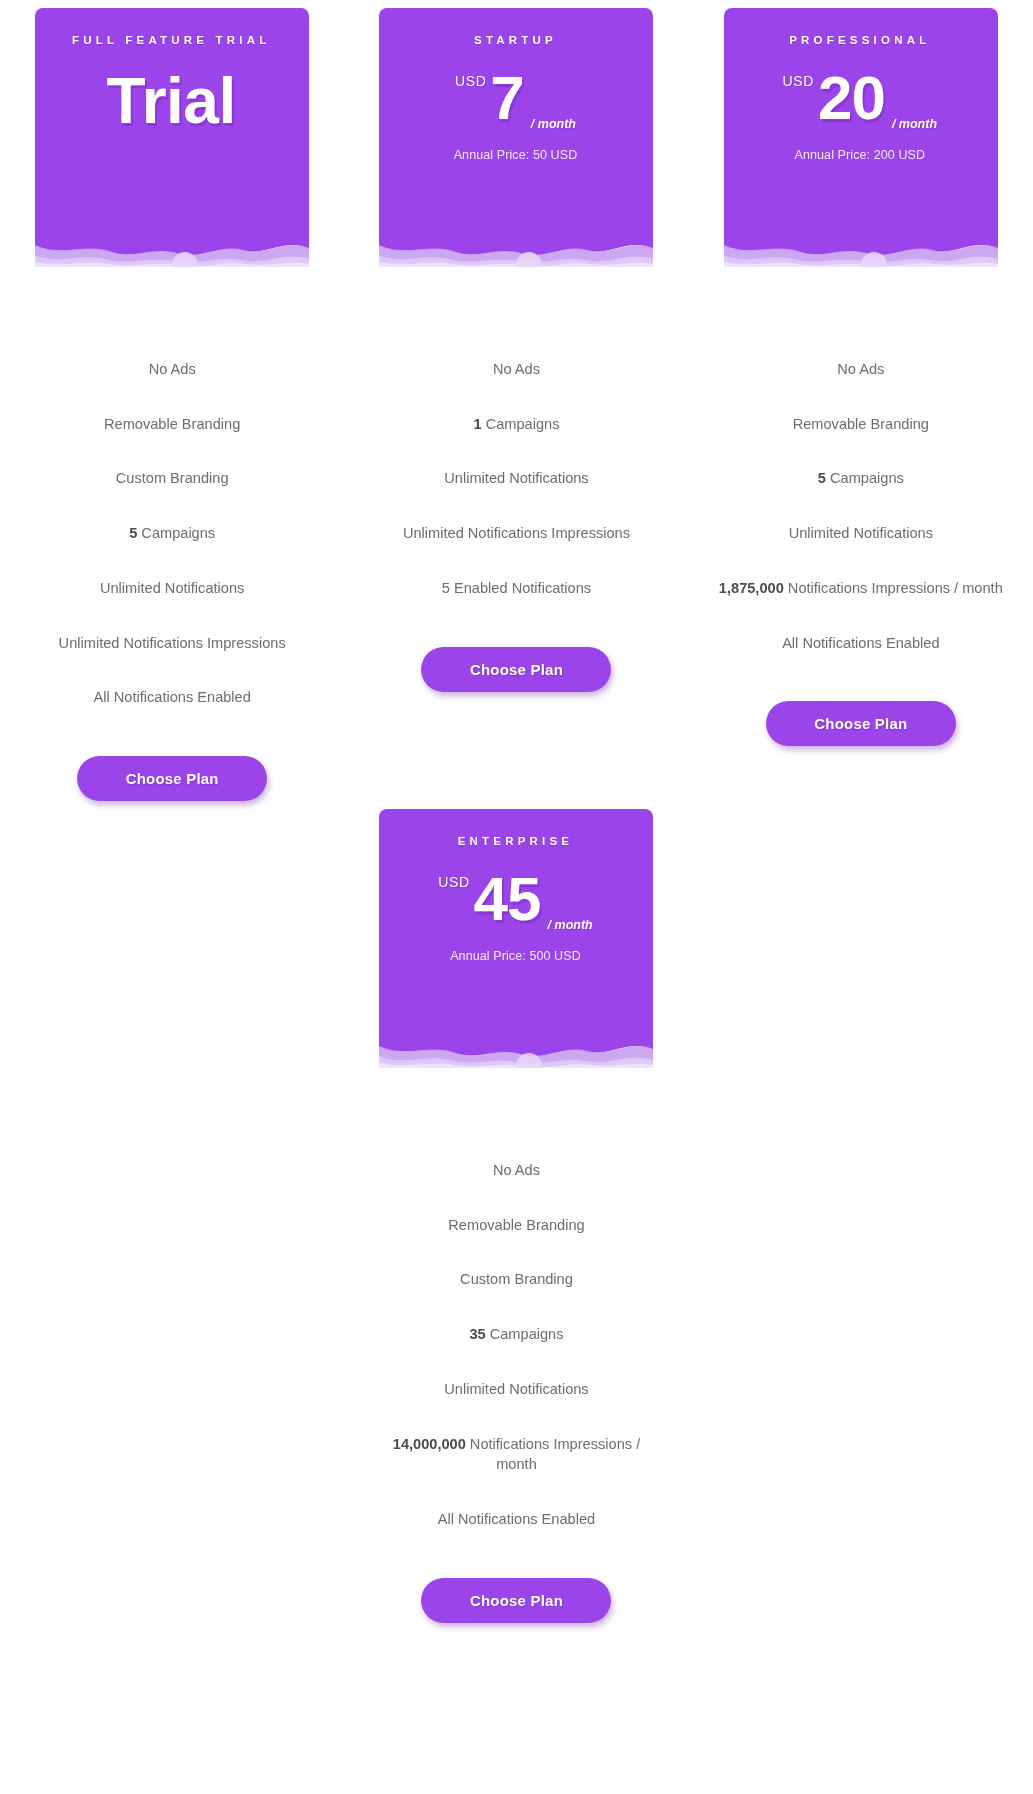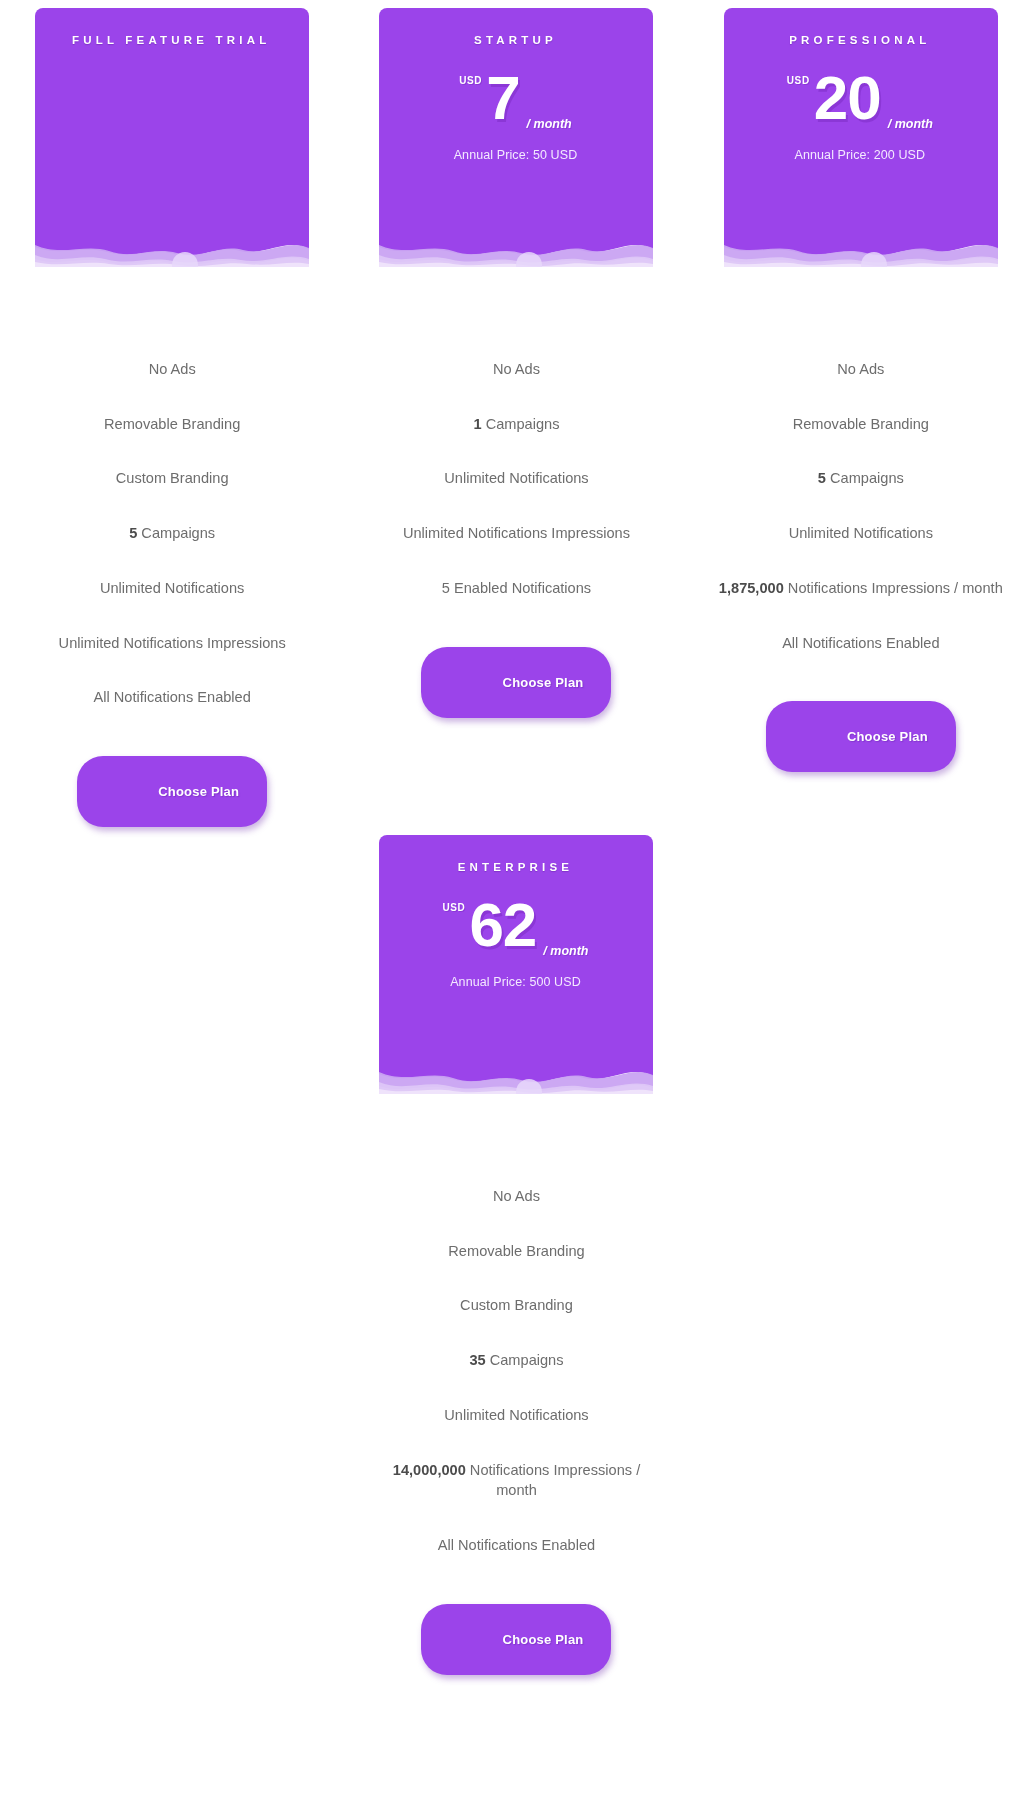--- a/index.html
+++ b/index.html
@@ -74,22 +74,22 @@
     height: 74px;
     position: relative;
     display: flex;
     align-items: center;
     justify-content: center;
   }
 
   .currency {
     position: relative;
     top: -18px;
-    font-size: 10px;
-    font-weight: 700;
+    font-size: 14px;
+    font-weight: 400;
     letter-spacing: .6px;
     margin-right: 4px;
     text-shadow: 1px 1px 0 rgba(120,40,190,.45);
   }
 
   .amount {
     font-size: 62px;
     font-weight: 700;
     line-height: .95;
     letter-spacing: -1px;
@@ -154,49 +154,49 @@
   .btn-wrap {
     margin-top: 48px;
     display: flex;
     justify-content: center;
     width: 100%;
   }
 
   .choose-btn {
     display: inline-block;
     min-width: 190px;
-    padding: 28px 28px;
+    padding: 14px 28px;
     border: none;
     border-radius: 26px;
     background: #9b44ea;
     color: #ffffff;
     font-family: "Liberation Sans", sans-serif;
-    font-size: 13px;
+    font-size: 15px;
     font-weight: 700;
     letter-spacing: .2px;
     cursor: pointer;
     box-shadow: 2px 4px 6px rgba(120,60,180,.38);
     text-shadow: 1px 1px 1px rgba(110,40,180,.5);
-    text-align: right;
   }
 
   
   .row-two {
     width: 1033px;
     display: flex;
   }
   .row-two .plan-col { margin-left: 344.33px; }
 </style>
 </head>
 <body>
 
 <div class="pricing-grid" id="row-one">
   <div class="plan-col">
     <div class="plan-card tall">
       <div class="plan-name">FULL FEATURE TRIAL</div>
+      <div class="trial-word">Trial</div>
 
     </div>
     <div class="wave-wrap">
       <svg viewBox="0 0 274 32" preserveAspectRatio="none" aria-hidden="true">
         <rect x="0" y="0" width="274" height="32" fill="#ffffff"></rect>
         <path d="M0,0 L274,0 L274,14 C250,2 230,22 205,16 C180,10 165,26 140,19 C115,12 100,25 72,17 C48,10 24,22 0,12 Z" fill="#9b44ea"></path>
         <path d="M0,10 C26,22 50,8 74,16 C100,25 116,11 142,18 C168,25 184,9 208,15 C232,21 252,3 274,13 L274,26 C250,16 230,32 206,27 C182,22 164,34 138,28 C112,22 98,33 72,27 C46,21 24,32 0,24 Z" fill="#c9a3f2" opacity="0.95"></path>
         <path d="M0,20 C24,30 46,18 70,24 C96,31 112,21 138,26 C164,31 182,20 206,25 C230,30 250,16 274,24 L274,32 L0,32 Z" fill="#ddc6f7" opacity="0.95"></path>
         <path d="M0,27 C26,33 48,25 74,29 C100,33 118,26 144,30 C170,34 188,26 212,29 C236,32 254,25 274,29 L274,32 L0,32 Z" fill="#efe3fb"></path>
         <circle cx="150" cy="30" r="13" fill="#e7d8fa" opacity="0.85"></circle>
@@ -286,21 +286,21 @@
     </div>
   </div>
 </div>
 <div class="row-two" id="row-two">
   <div class="plan-col">
     <div class="plan-card tall">
       <div class="plan-name">ENTERPRISE</div>
 
       <div class="price-row">
         <span class="currency">USD</span>
-        <span class="amount">62</span>
+        <span class="amount">45</span>
         <span class="per-month">/ month</span>
       </div>
       <div class="annual-price">Annual Price: 500 USD</div>
     </div>
     <div class="wave-wrap">
       <svg viewBox="0 0 274 32" preserveAspectRatio="none" aria-hidden="true">
         <rect x="0" y="0" width="274" height="32" fill="#ffffff"></rect>
         <path d="M0,0 L274,0 L274,14 C250,2 230,22 205,16 C180,10 165,26 140,19 C115,12 100,25 72,17 C48,10 24,22 0,12 Z" fill="#9b44ea"></path>
         <path d="M0,10 C26,22 50,8 74,16 C100,25 116,11 142,18 C168,25 184,9 208,15 C232,21 252,3 274,13 L274,26 C250,16 230,32 206,27 C182,22 164,34 138,28 C112,22 98,33 72,27 C46,21 24,32 0,24 Z" fill="#c9a3f2" opacity="0.95"></path>
         <path d="M0,20 C24,30 46,18 70,24 C96,31 112,21 138,26 C164,31 182,20 206,25 C230,30 250,16 274,24 L274,32 L0,32 Z" fill="#ddc6f7" opacity="0.95"></path>

